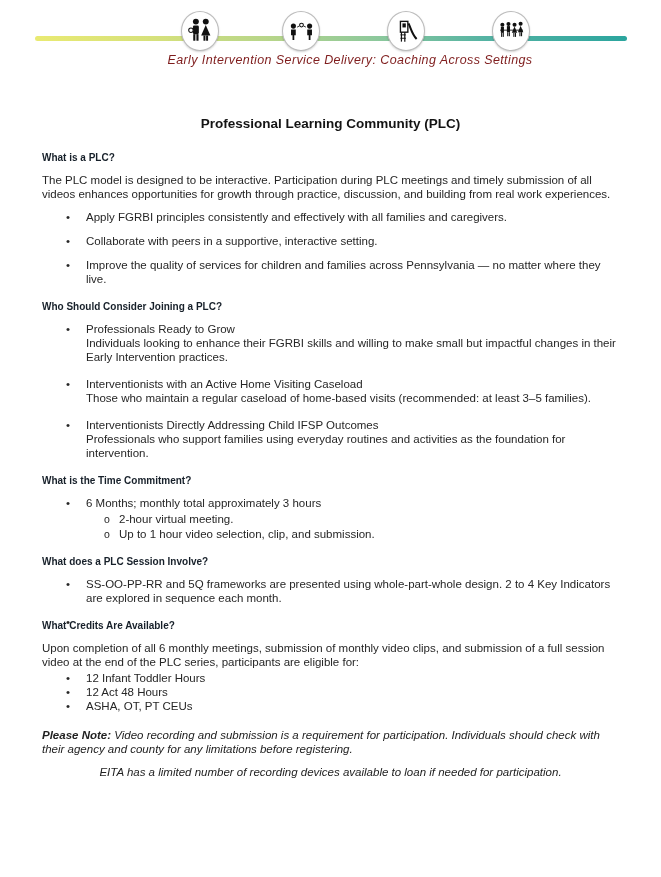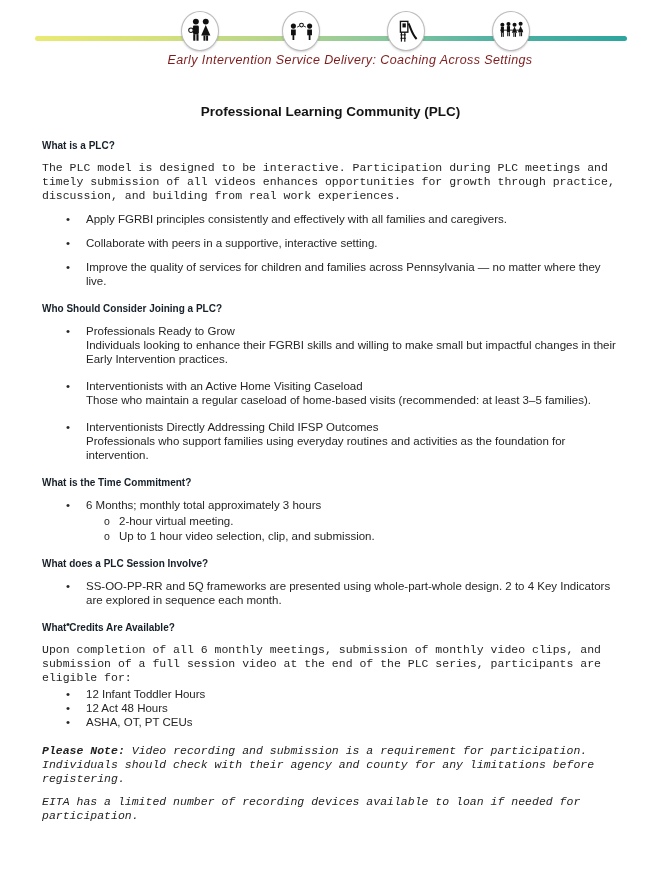--- a/index.html
+++ b/index.html
@@ -29,46 +29,46 @@
   .ic1 { left: 181px; } .ic2 { left: 282px; } .ic3 { left: 387px; } .ic4 { left: 492px; }
   .tagline {
     position: absolute; top: 53px; left: 40px; width: 620px;
     text-align: center; font-size: 12.5px; font-style: italic;
     color: #7f1d1d; letter-spacing: 0.4px;
   }
 
   
   main { position: absolute; top: 104px; left: 42px; width: 577px; }
   h1 {
-    margin: 0 0 21px; text-align: center;
+    margin: 12px 0 21px; text-align: center;
     font-size: 13.5px; font-weight: bold; color: #141414;
   }
   h2 {
     margin: 15px 0 10px;
     font-size: 10px; font-weight: bold; color: #17202a;
   }
-  p { margin: 0 0 9px; font-size: 11.5px; line-height: 14px; font-family: Liberation Mono, monospace; }
+  p { margin: 0 0 9px; font-size: 11.5px; line-height: 14px; }
   p.mb0 { margin-bottom: 2px; }
 
   ul { list-style: none; margin: 0 0 4px; padding: 0; }
   li { position: relative; padding-left: 44px; font-size: 11.5px; line-height: 14px; margin-bottom: 10px; }
   li .m { position: absolute; left: 24px; top: 0; font-size: 11.5px; }
   ul.who li { margin-bottom: 13px; }
   li .t, li .d { display: block; }
 
   ul.sub { margin: 2px 0 0; }
   ul.sub li { padding-left: 33px; margin-bottom: 1px; }
   ul.sub li .m { left: 18px; font-size: 10.5px; }
 
   ul.tight { margin: 0 0 4px; }
   ul.tight li { margin-bottom: 0; }
 
   .note { margin-top: 15px; font-style: italic; color: #222; }
   .note .lbl { font-weight: bold; }
-  .note2 { margin-top: 3px; font-style: italic; color: #222; }
+  .note2 { margin-top: 3px; font-style: italic; color: #222; text-align: center; }
 
   svg { display: block; }
 </style>
 </head>
 <body>
 
 <div class="page">
 
   <header>
     <div class="hdr-rule"></div>

